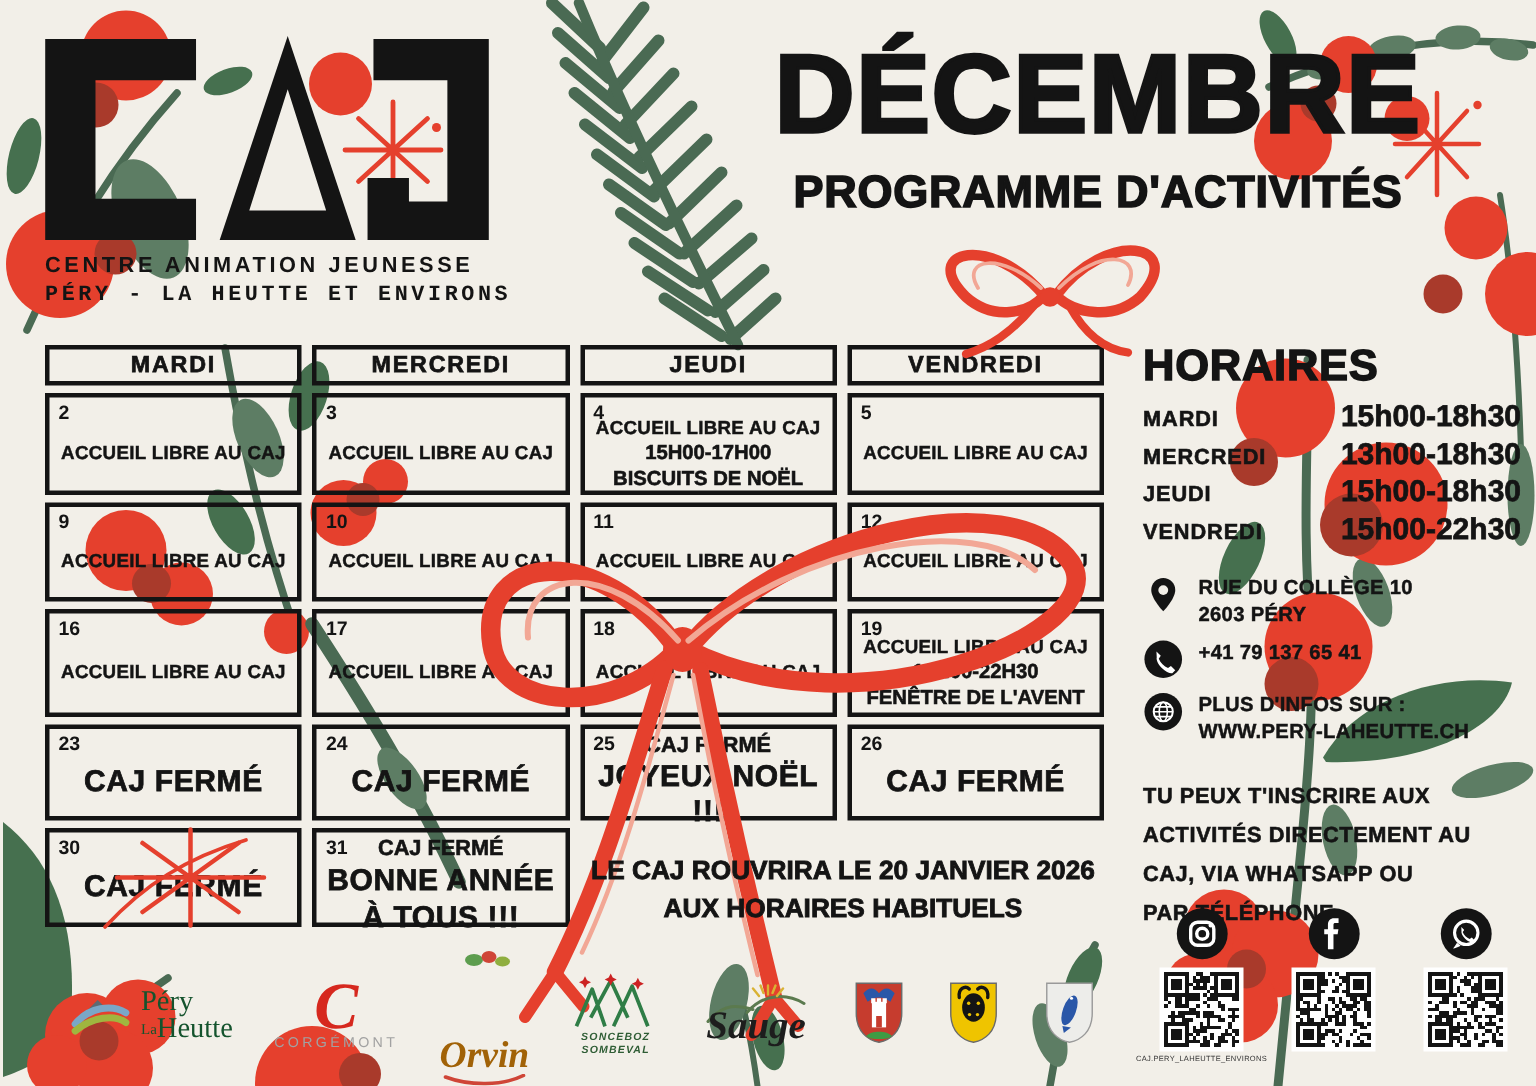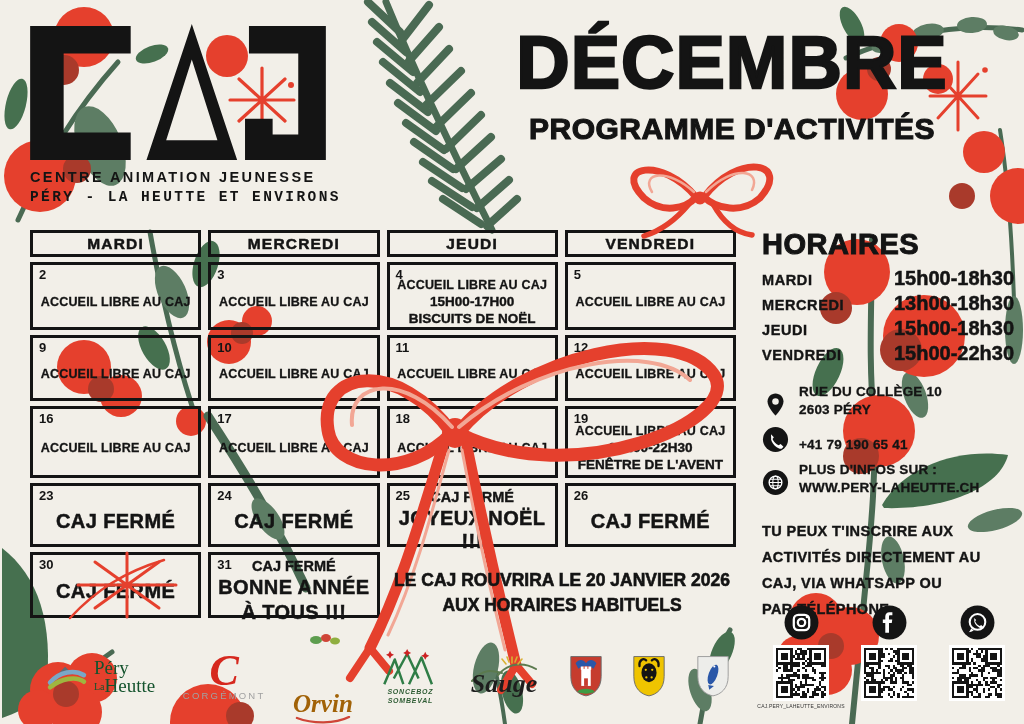--- a/index.html
+++ b/index.html
@@ -45,21 +45,21 @@
   .reopen{position:absolute;left:386px;top:568px;width:352px;z-index:3;text-align:center;
     font-size:17.5px;font-weight:700;line-height:1.45;white-space:pre-line;-webkit-text-stroke:.6px var(--ink);}
 
   .right-col{position:absolute;left:762px;top:228px;width:252px;z-index:3;}
   .h-title{font-size:29px;font-weight:700;letter-spacing:.5px;-webkit-text-stroke:1px var(--ink);}
   .hentries{margin-top:6px;}
   .hentry{display:flex;justify-content:space-between;align-items:baseline;margin:2px 0;}
   .hentry .day{font-size:14.5px;font-weight:700;letter-spacing:.6px;-webkit-text-stroke:.4px var(--ink);}
   .hentry .time{font-size:20px;font-weight:700;-webkit-text-stroke:.5px var(--ink);}
   .contact{margin-top:18px;}
-  .citem{display:flex;align-items:flex-end;gap:10px;margin:8px 0;}
+  .citem{display:flex;align-items:flex-start;gap:10px;margin:8px 0;}
   .citem svg{width:27px;height:27px;flex:0 0 27px;}
   .c-text{font-size:13.5px;font-weight:700;letter-spacing:.2px;line-height:1.3;white-space:pre-line;-webkit-text-stroke:.3px var(--ink);}
   .signup{margin-top:22px;font-size:14.5px;font-weight:700;letter-spacing:.4px;
     line-height:1.8;white-space:pre-line;-webkit-text-stroke:.4px var(--ink);}
 
   .social{position:absolute;left:765px;top:604px;width:248px;z-index:3;display:flex;justify-content:space-between;}
   .sgroup{display:flex;flex-direction:column;align-items:center;width:72px;}
   .sicon{width:37px;height:37px;}
   .qrbox{margin-top:4px;background:#fff;padding:3px;}
   .qrbox svg{display:block;width:50px;height:50px;shape-rendering:crispEdges;}
@@ -306,21 +306,21 @@
           <circle cx="14" cy="10.8" r="3.4" fill="#f2efe8"></circle>
         </svg>
         <span class="c-text">RUE DU COLLÈGE 10
 2603 PÉRY</span>
       </div>
       <div class="citem">
         <svg viewBox="0 0 28 28">
           <circle cx="14" cy="14" r="13" fill="#141414"></circle>
           <path d="M9.3 8.6l3 3-1.4 2c.6 1.4 1.5 2.7 2.6 3.8 1.1 1.1 2.4 2 3.8 2.6l2-1.4 3 3-2 2c-1.2.5-4.5-.7-7.3-3.5-2.8-2.8-4-6.1-3.5-7.3z" fill="#fff"></path>
         </svg>
-        <span class="c-text">+41 79 190 65 41</span>
+        <span class="c-text">+41 79 137 65 41</span>
       </div>
       <div class="citem">
         <svg viewBox="0 0 28 28">
           <circle cx="14" cy="14" r="13" fill="#141414"></circle>
           <circle cx="14" cy="14" r="6.6" fill="none" stroke="#fff" stroke-width="1.4"></circle>
           <ellipse cx="14" cy="14" rx="2.8" ry="6.6" fill="none" stroke="#fff" stroke-width="1.1"></ellipse>
           <path d="M7.4 14h13.2 M8.6 10.6h10.8 M8.6 17.4h10.8" stroke="#fff" stroke-width="1.1"></path>
         </svg>
         <span class="c-text">PLUS D'INFOS SUR :
 WWW.PERY-LAHEUTTE.CH</span>

